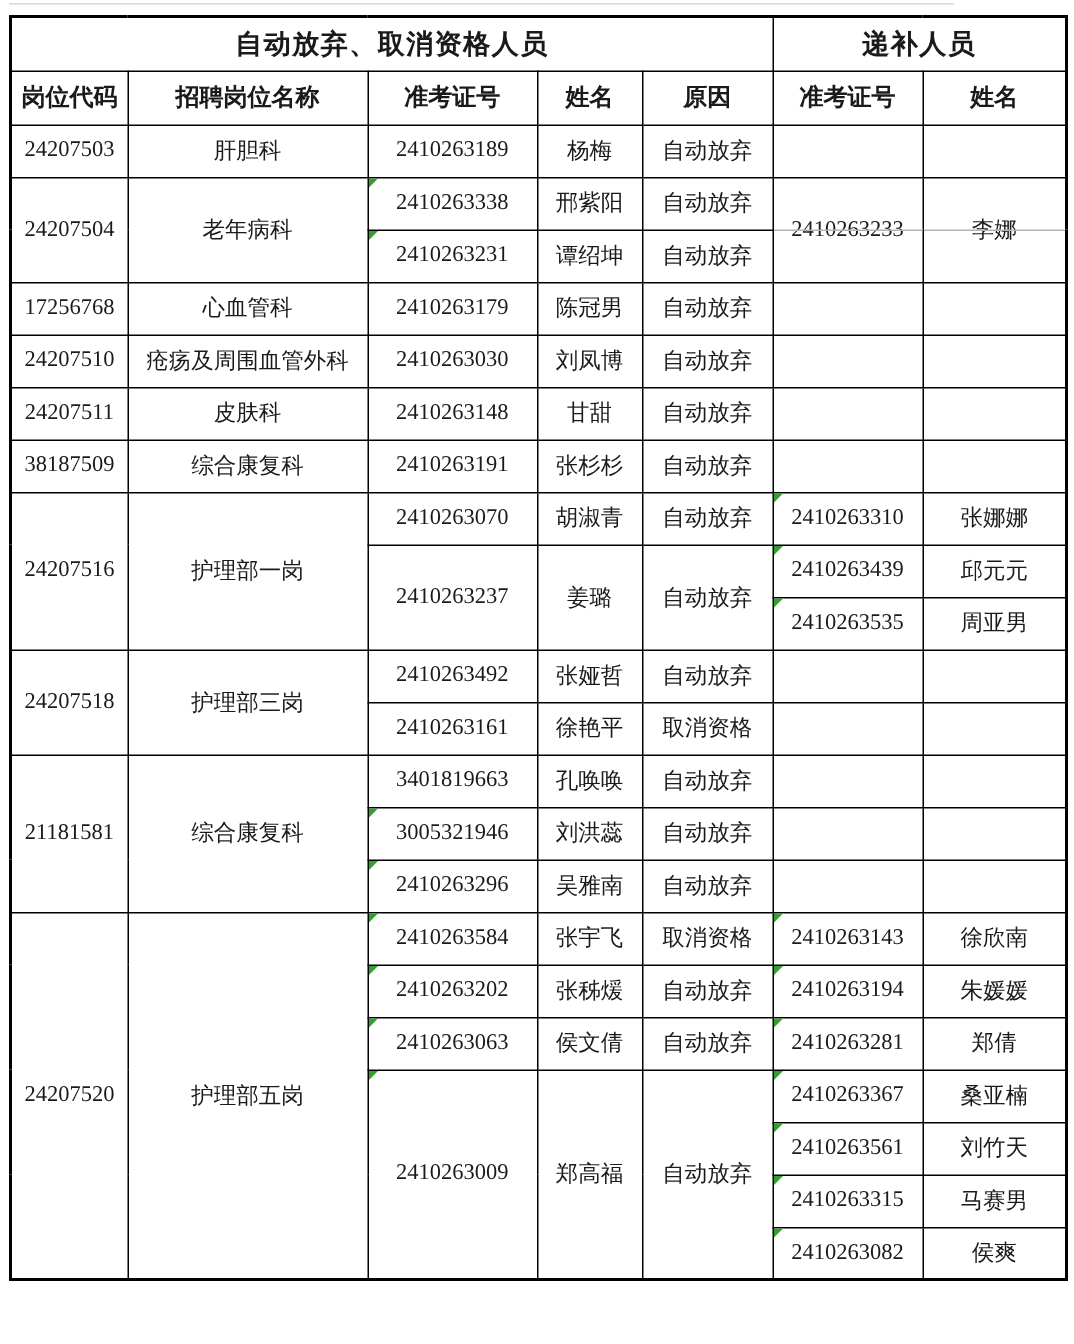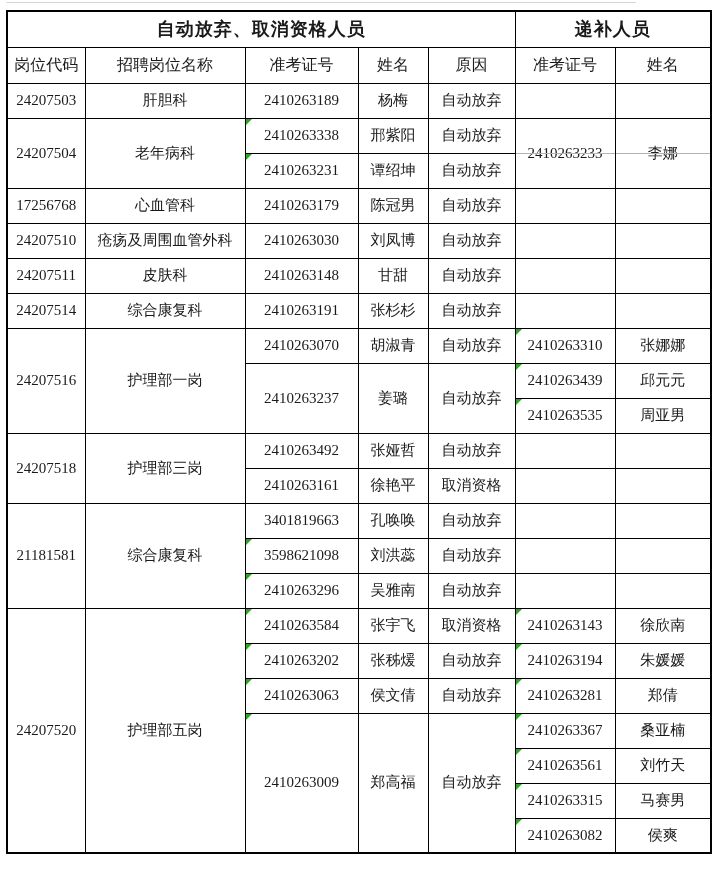--- a/index.html
+++ b/index.html
@@ -7,21 +7,21 @@
   .sheet{position:relative;width:716px;height:896px;}
   .topline{position:absolute;top:2px;left:6px;width:630px;height:1px;background:#d8d8d8;}
   table{position:absolute;top:10px;left:6px;width:704px;border-collapse:collapse;table-layout:fixed;
         border:2px solid #000;}
   th,td{border:1px solid #000;text-align:center;vertical-align:middle;padding:0 2px;
         overflow:hidden;white-space:nowrap;position:relative;}
   thead tr.group-row{height:36px;}
   thead tr.col-row{height:36px;}
   tbody tr{height:35px;}
   th.group{font-size:18px;font-weight:bold;letter-spacing:1px;}
-  th.col{font-size:16px;font-weight:normal;margin-left:44px;}
+  th.col{font-size:16px;font-weight:bold;margin-left:44px;}
   td{font-size:15px;}
   td.flag::before{content:"";position:absolute;top:0;left:0;width:0;height:0;
         border-top:6px solid var(--flag,#33a02c);border-right:6px solid transparent;}
   td.split::after{content:"";position:absolute;left:0;right:0;top:50%;height:1px;
         background:var(--split,#b3b3b3);}
   .footer{position:absolute;left:8px;top:900px;font-size:21px;color:#111;}
 </style>
 </head>
 <body>
 
@@ -98,21 +98,21 @@
         <tr>
           <td>24207511</td>
           <td>皮肤科</td>
           <td>2410263148</td>
           <td>甘甜</td>
           <td>自动放弃</td>
           <td></td>
           <td></td>
         </tr>
         <tr>
-          <td>24207514</td>
+          <td>38187509</td>
           <td>综合康复科</td>
           <td>2410263191</td>
           <td>张杉杉</td>
           <td>自动放弃</td>
           <td></td>
           <td></td>
         </tr>
         <tr>
           <td rowspan="3">24207516</td>
           <td rowspan="3">护理部一岗</td>
@@ -152,21 +152,21 @@
         <tr>
           <td rowspan="3">21181581</td>
           <td rowspan="3">综合康复科</td>
           <td>3401819663</td>
           <td>孔唤唤</td>
           <td>自动放弃</td>
           <td></td>
           <td></td>
         </tr>
         <tr>
-          <td class="flag">3598621098</td>
+          <td class="flag">3005321946</td>
           <td>刘洪蕊</td>
           <td>自动放弃</td>
           <td></td>
           <td></td>
         </tr>
         <tr>
           <td class="flag">2410263296</td>
           <td>吴雅南</td>
           <td>自动放弃</td>
           <td></td>

